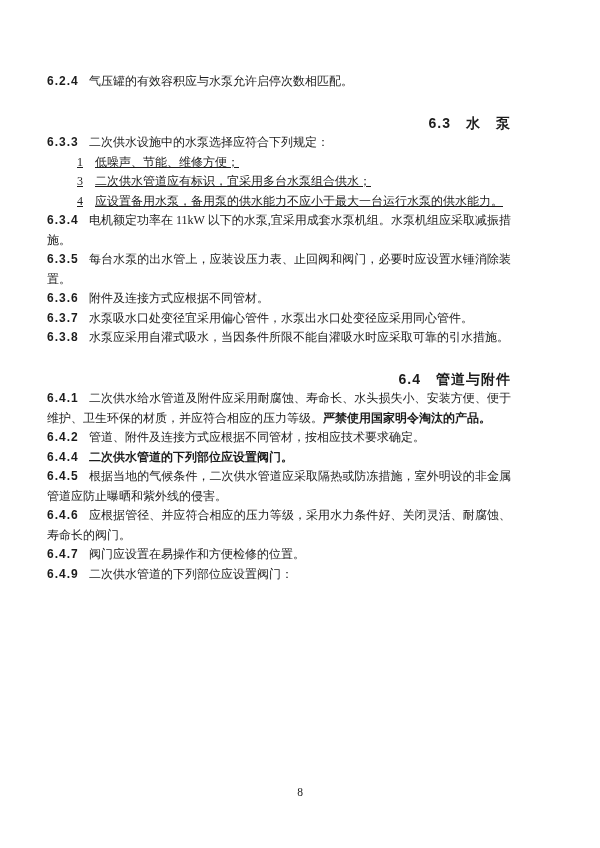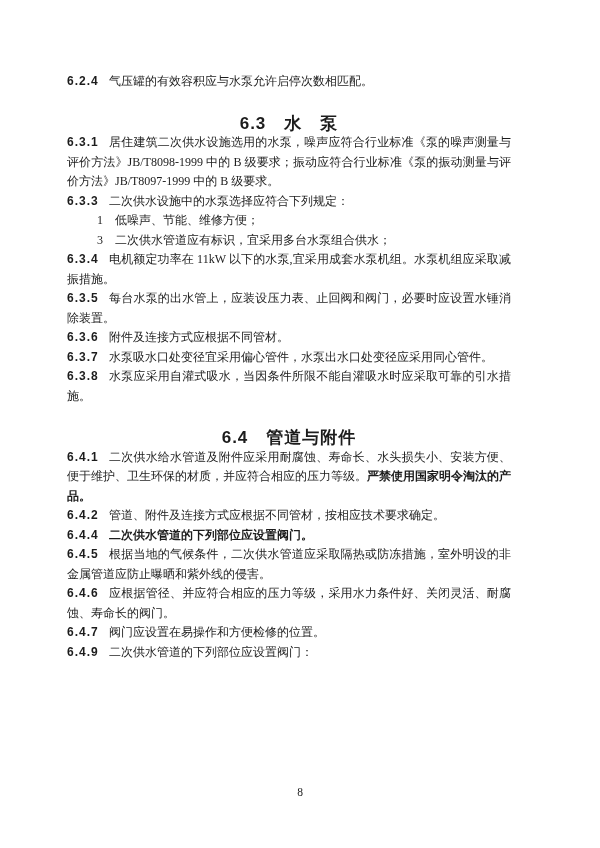--- a/index.html
+++ b/index.html
@@ -3,45 +3,45 @@
 <meta charset="utf-8">
 <style>
   html, body { margin: 0; padding: 0; background: #ffffff; }
   .page {
     position: relative;
     width: 600px;
     height: 848px;
     margin: 0 auto;
     background: #ffffff;
     box-sizing: border-box;
-    padding: 72px 89px 0 67px;
+    padding: 72px 89px 0 47px;
     font-family: "Liberation Serif", "DejaVu Serif", serif;
     font-size: 12px;
     line-height: 19.5px;
     color: #1c1c1c;
     overflow: hidden;
   }
   p { margin: 0; text-align: justify; }
   .clause-num {
     font-family: "Liberation Sans", "DejaVu Sans", sans-serif;
     font-weight: 700;
     letter-spacing: 1px;
     margin-right: 0.85em;
     white-space: nowrap;
   }
   .heading {
     margin: 22px 0 0 0;
-    text-align: center;
+    text-align: right;
     font-family: "Liberation Sans", "DejaVu Sans", sans-serif;
     font-weight: 700;
-    font-size: 17px;
+    font-size: 14px;
     line-height: 19.5px;
     letter-spacing: 1px;
   }
-  .item { padding-left: 30px; }
+  .item { padding-left: 30px; text-decoration: underline; }
   .item-num { margin-right: 12px; }
   .bold-cjk {
     font-family: "Liberation Sans", "DejaVu Sans", sans-serif;
     font-weight: 700;
   }
   .page-number {
     position: absolute;
     left: 0;
     top: 783px;
     width: 600px;
@@ -52,27 +52,27 @@
 </style>
 </head>
 <body>
 
 <div class="page">
 
   <p class="clause"><span class="clause-num">6.2.4</span><span>气压罐的有效容积应与水泵允许启停次数相匹配。</span></p>
 
   <p class="heading">6.3　水　泵</p>
 
-  <p class="clause"><span class="clause-num">6.3.1</span><span>居住建筑二次供水设施选用的水泵，噪声应符合行业标准《泵的噪声测量与评价方法》JB/T8098-1999 中的 B 级要求；振动应符合行业标准《泵的振动测量与评价方法》JB/T8097-1999 中的 B 级要求。</span></p>
 
 
   <p class="clause"><span class="clause-num">6.3.3</span><span>二次供水设施中的水泵选择应符合下列规定：</span></p>
 
   <p class="item"><span class="item-num">1</span><span>低噪声、节能、维修方便；</span></p>
   <p class="item"><span class="item-num">3</span><span>二次供水管道应有标识，宜采用多台水泵组合供水；</span></p>
+  <p class="item"><span class="item-num">4</span><span>应设置备用水泵，备用泵的供水能力不应小于最大一台运行水泵的供水能力。</span></p>
 
   <p class="clause"><span class="clause-num">6.3.4</span><span>电机额定功率在 11kW 以下的水泵,宜采用成套水泵机组。水泵机组应采取减振措施。</span></p>
   <p class="clause"><span class="clause-num">6.3.5</span><span>每台水泵的出水管上，应装设压力表、止回阀和阀门，必要时应设置水锤消除装置。</span></p>
   <p class="clause"><span class="clause-num">6.3.6</span><span>附件及连接方式应根据不同管材。</span></p>
   <p class="clause"><span class="clause-num">6.3.7</span><span>水泵吸水口处变径宜采用偏心管件，水泵出水口处变径应采用同心管件。</span></p>
   <p class="clause"><span class="clause-num">6.3.8</span><span>水泵应采用自灌式吸水，当因条件所限不能自灌吸水时应采取可靠的引水措施。</span></p>
 
   <p class="heading">6.4　管道与附件</p>
 
   <p class="clause"><span class="clause-num">6.4.1</span><span>二次供水给水管道及附件应采用耐腐蚀、寿命长、水头损失小、安装方便、便于维护、卫生环保的材质，并应符合相应的压力等级。</span><span class="bold-cjk">严禁使用国家明令淘汰的产品。</span></p>

